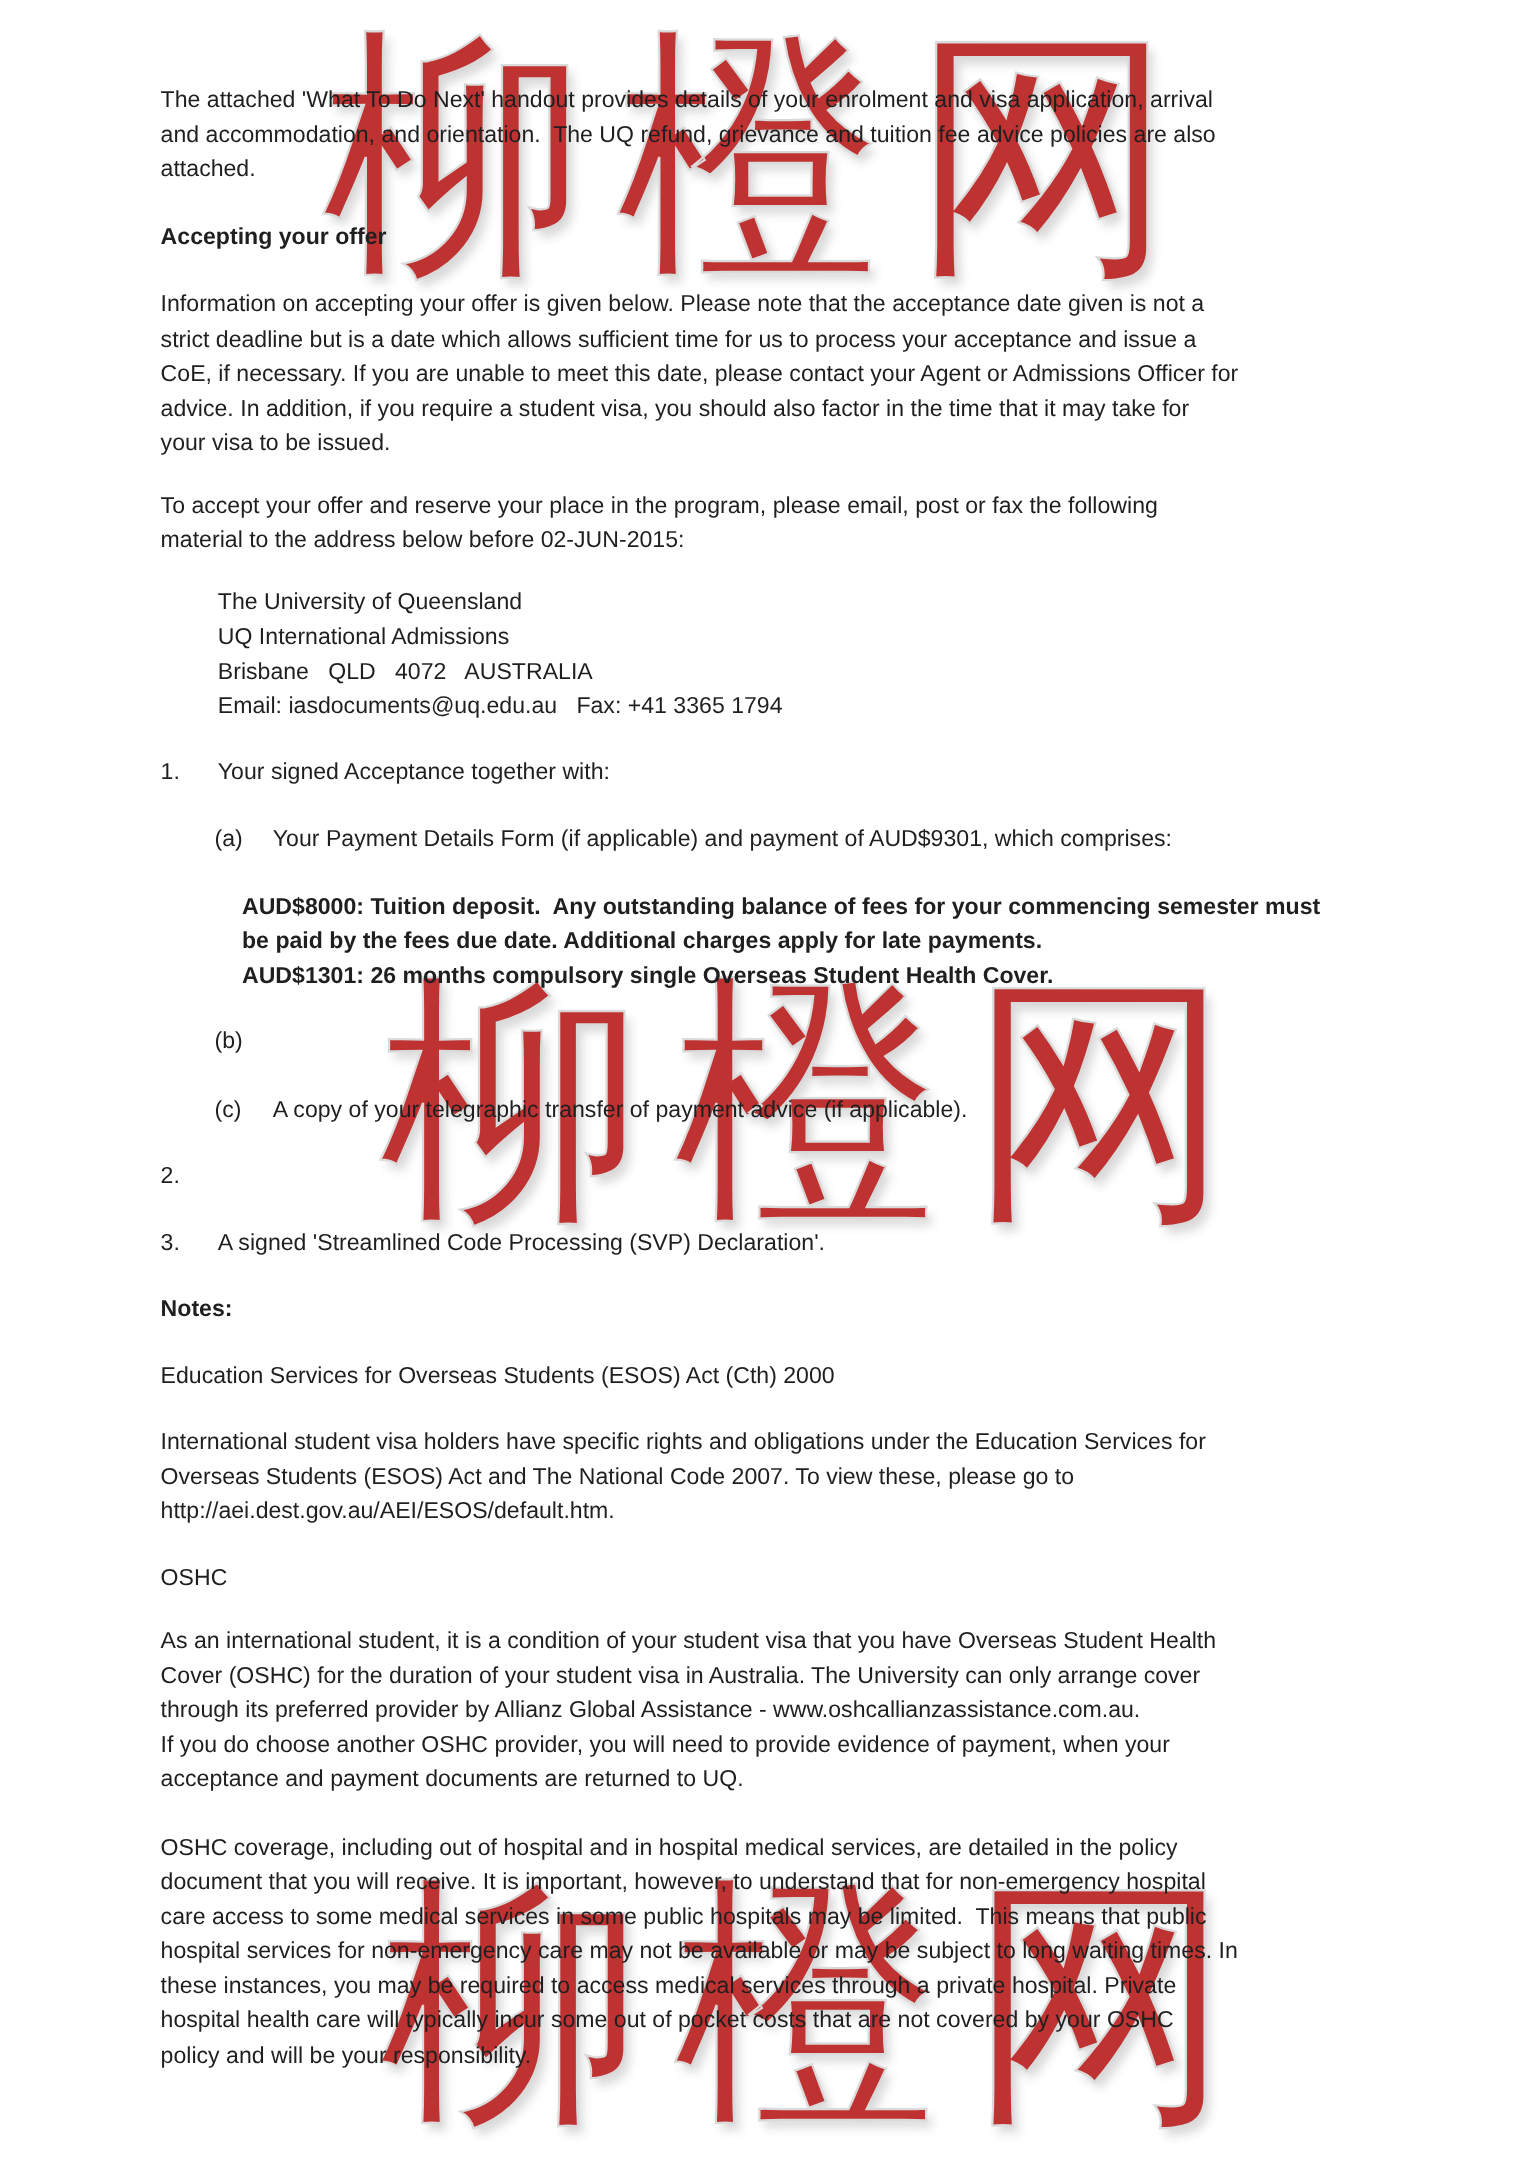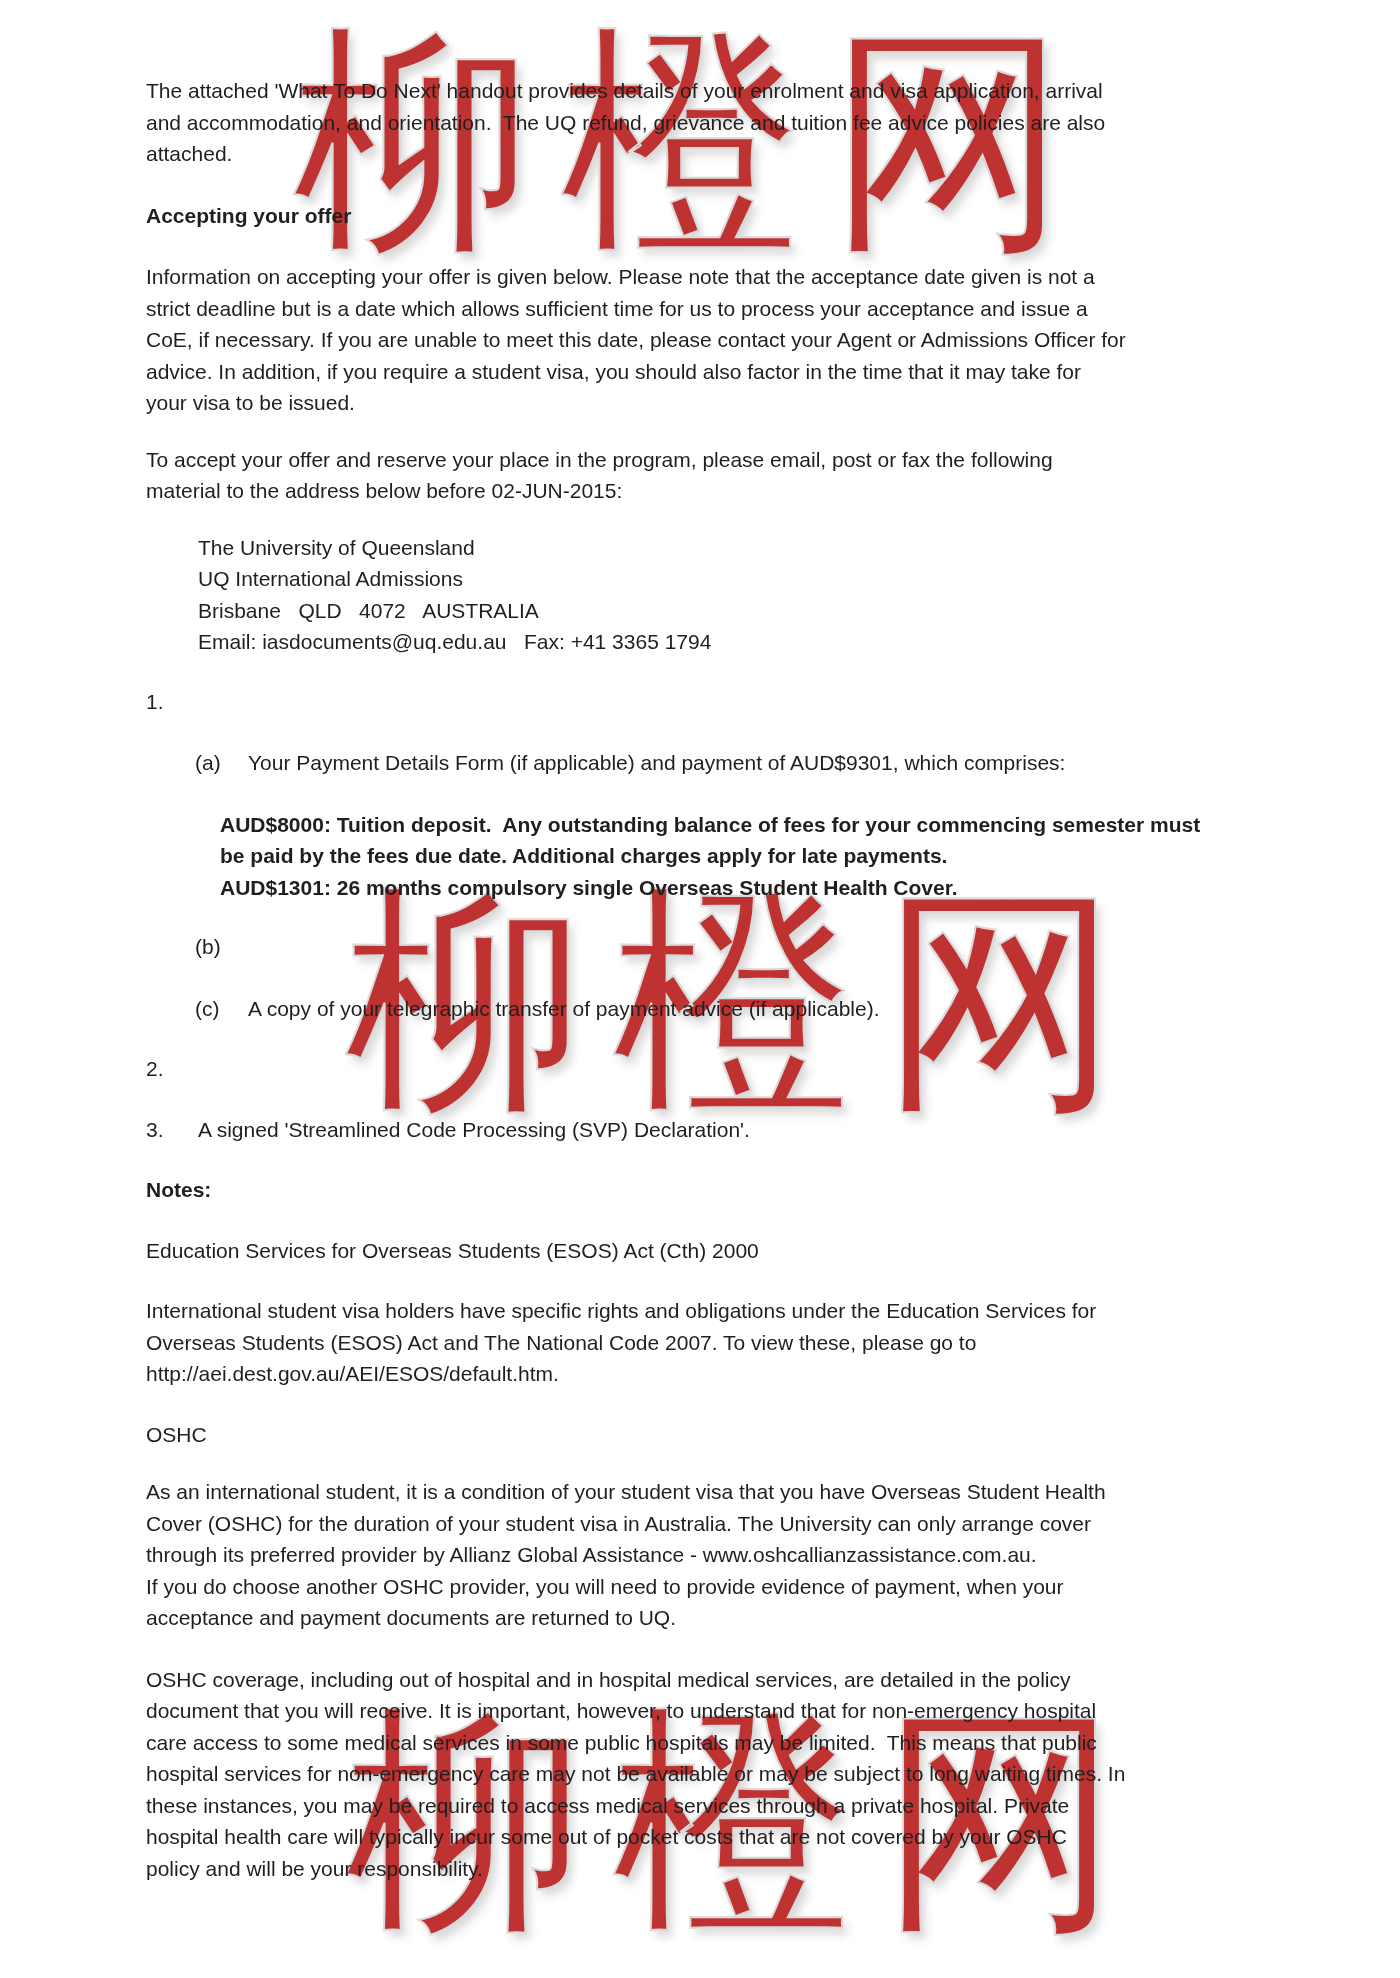--- a/index.html
+++ b/index.html
@@ -86,21 +86,21 @@
 
     <div class="blk mt25">To accept your offer and reserve your place in the program, please email, post or fax the following
 material to the address below before 02-JUN-2015:</div>
 
     <div class="blk mt25 address">The University of Queensland
 UQ International Admissions
 Brisbane   QLD   4072   AUSTRALIA
 Email: iasdocuments@uq.edu.au   Fax: +41 3365 1794</div>
 
     <div class="blk mt28 li l1">
-      <span class="marker">1.</span>
+      <span class="marker">1.</span><span class="txt">Your signed Acceptance together with:</span>
     </div>
 
     <div class="blk li l2">
       <span class="marker">(a)</span><span class="txt">Your Payment Details Form (if applicable) and payment of AUD$9301, which comprises:</span>
     </div>
 
     <div class="blk aud">AUD$8000: Tuition deposit.  Any outstanding balance of fees for your commencing semester must
 be paid by the fees due date. Additional charges apply for late payments.
 AUD$1301: 26 months compulsory single Overseas Student Health Cover.</div>
 

